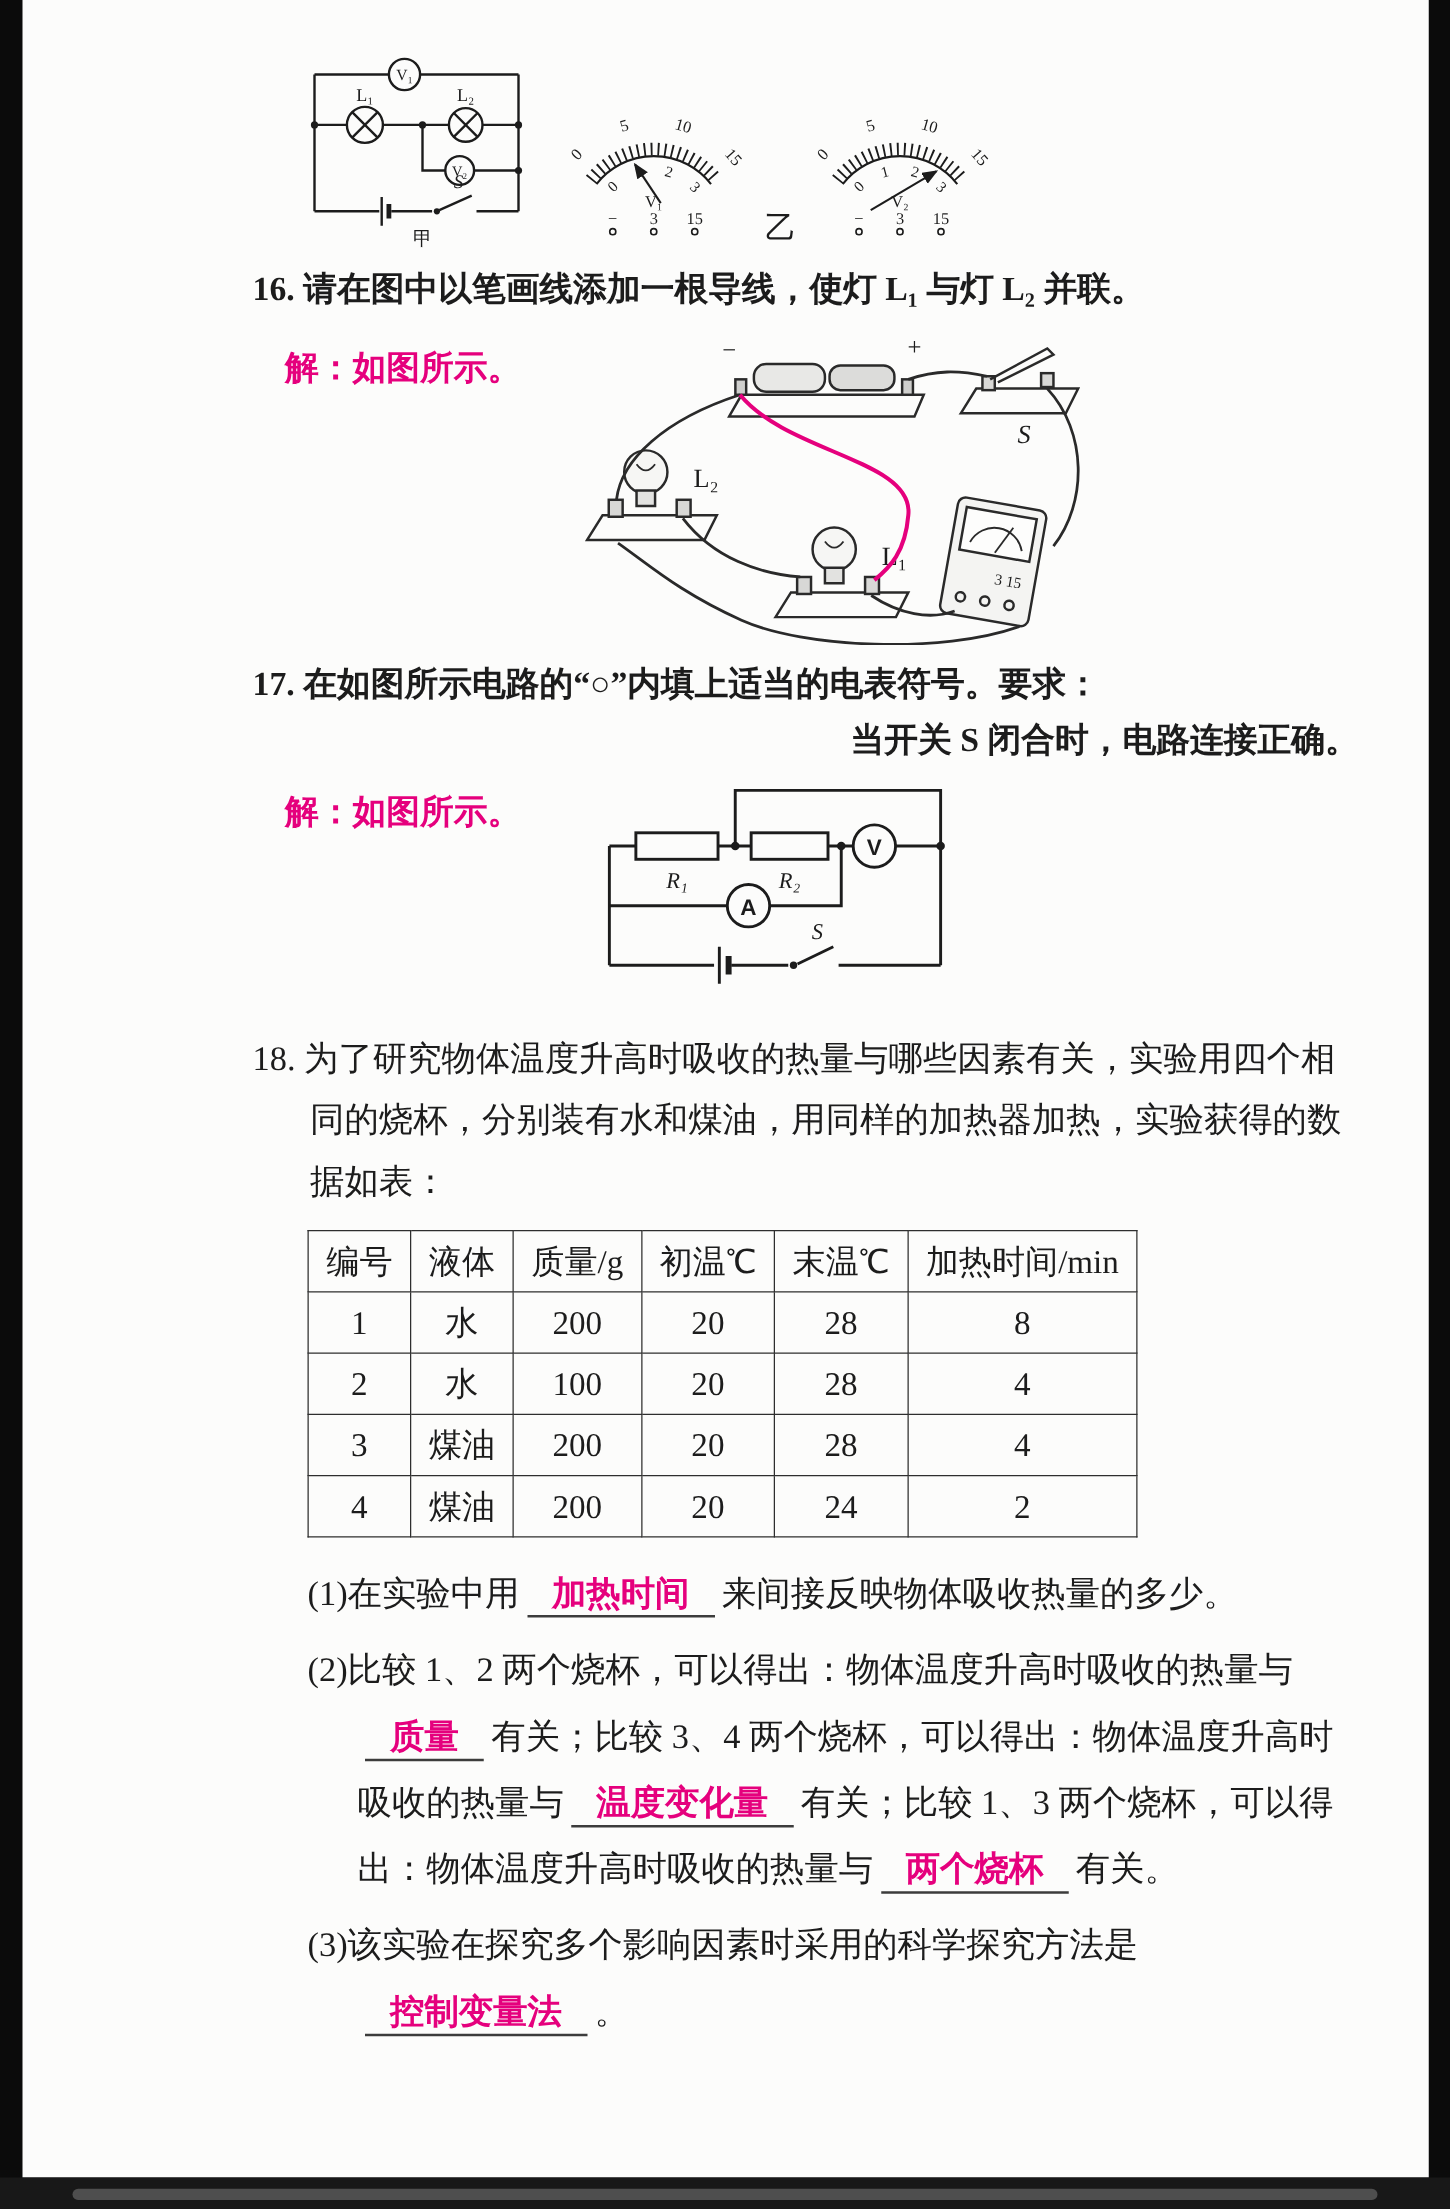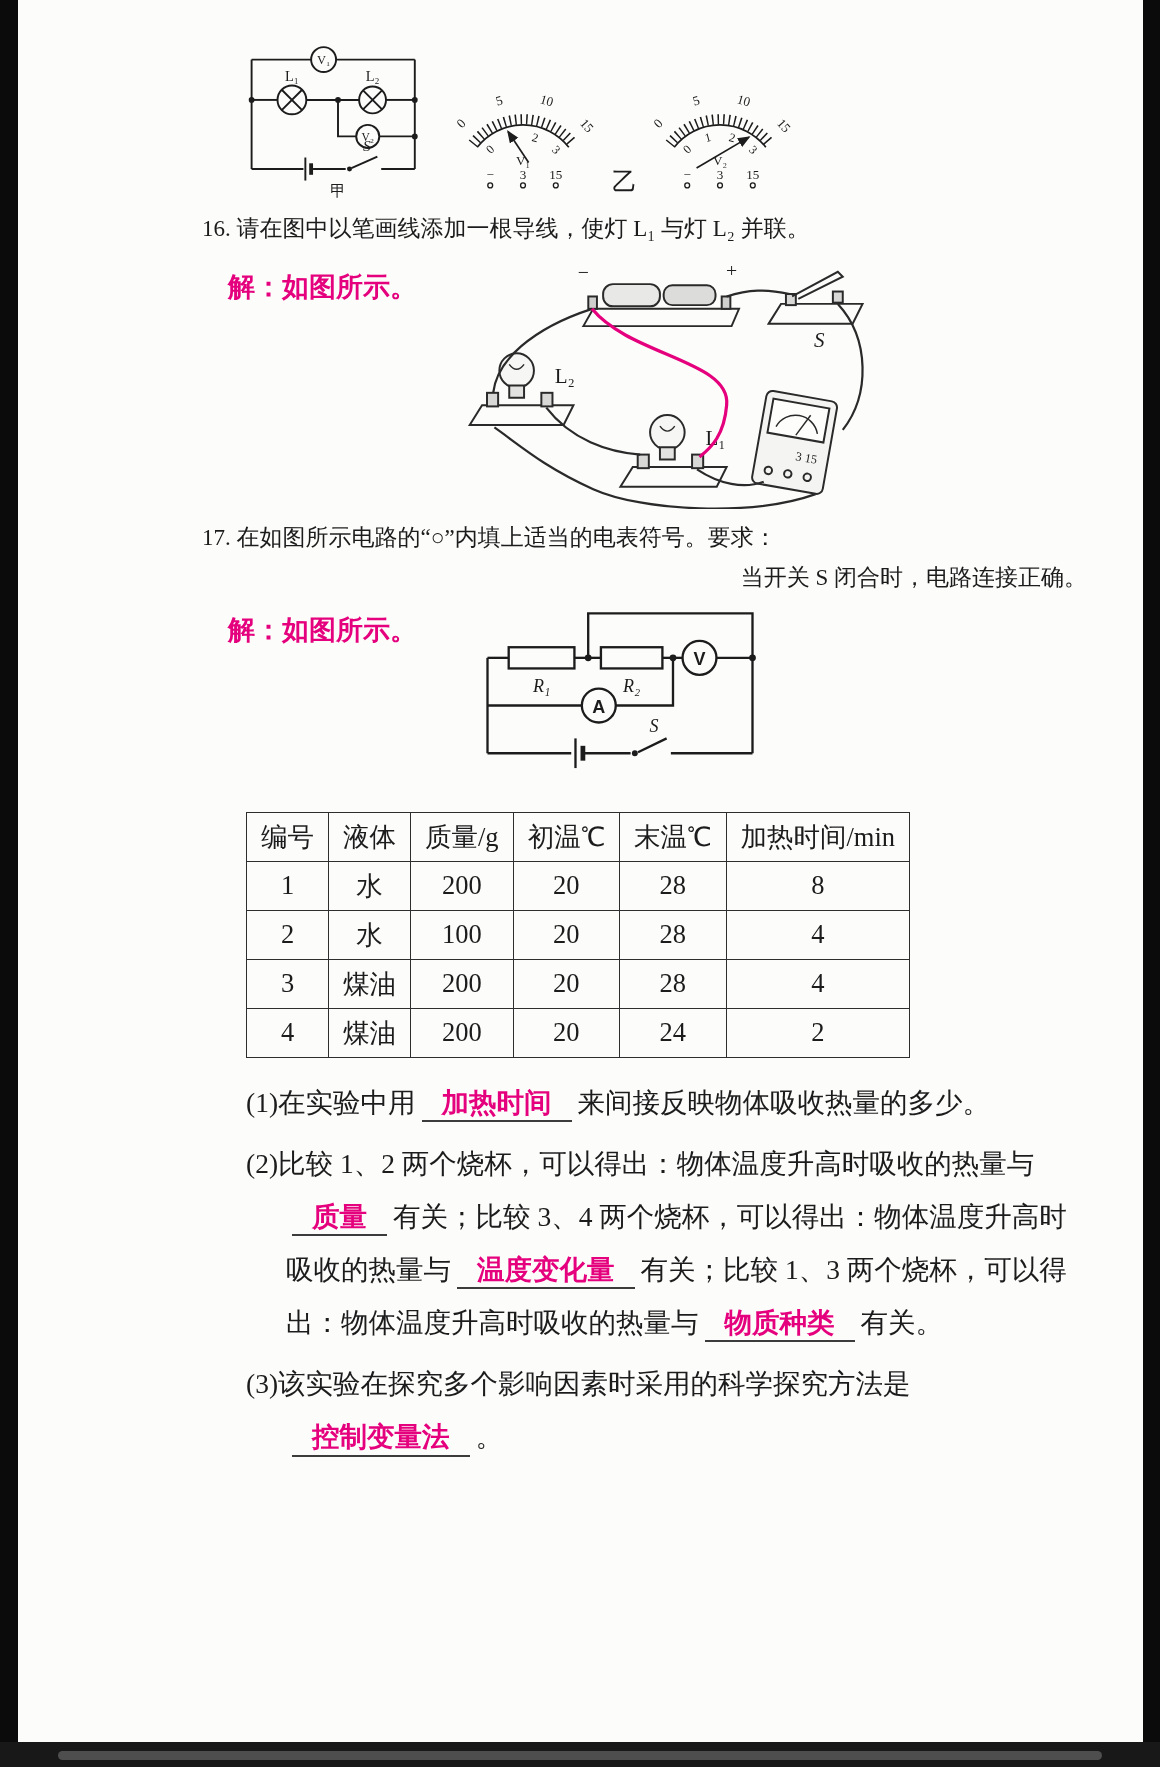--- a/index.html
+++ b/index.html
@@ -7,21 +7,21 @@
   body { margin:0; background:#000; font-family:"Liberation Serif", serif; }
   .viewport { position:relative; width:1160px; height:1767px; background:#0b0b0b; overflow:hidden; margin:0 auto; }
   .page { position:absolute; left:18px; top:0; width:1125px; height:1742px; background:#fcfcfb; color:#1c1c1c; }
   .content { padding: 34px 56px 0 166px; }
 
   
   .fig-top { display:flex; align-items:flex-start; gap:0; margin:10px 0 4px 58px; }
   .yi-wrap { align-self:flex-end; font-size:25px; margin:0 -6px 2px 0; }
 
   h3.sec { font-family:"Liberation Sans", sans-serif; font-weight:bold; font-size:28.5px; margin:26px 0 10px 16px; letter-spacing:.5px; }
-  p.q { font-size:23px; line-height:1.62; margin:10px 0 8px 18px; padding-left:46px; text-indent:-46px; }
+  p.q { font-size:27px; line-height:1.62; margin:10px 0 8px 18px; padding-left:46px; text-indent:-46px;font-weight:bold; }
   p.q2 { margin-bottom:2px; }
 
   .answer-row { display:flex; align-items:flex-start; margin-left:44px; }
   .jie { color:var(--accent); font-family:"Liberation Sans", sans-serif; font-weight:bold; font-size:27px; white-space:nowrap; margin-top:14px; }
   .answer-row.a16 .fig { margin:-8px 0 0 28px; }
   .answer-row.a17 .fig { margin:-4px 0 0 44px; }
 
   
   .q18 { margin-left:18px; }
   .q18 p.intro { font-size:27.5px; line-height:1.78; margin:6px 0 14px 0; padding-left:46px; text-indent:-46px; }
@@ -242,20 +242,21 @@
           <text x="76" y="92" font-size="17" font-style="italic" text-anchor="middle">R₁</text>
           <text x="161" y="92" font-size="17" font-style="italic" text-anchor="middle">R₂</text>
           <text x="225" y="67" font-size="17" font-weight="bold" text-anchor="middle" fill="var(--accent)" class="lab-sans">V</text>
           <text x="130" y="112" font-size="17" font-weight="bold" text-anchor="middle" fill="var(--accent)" class="lab-sans">A</text>
           <text x="182" y="130" font-size="17" font-style="italic" text-anchor="middle">S</text>
         </svg>
       </div>
 
 
       <div class="q18">
+        <p class="intro">18. 为了研究物体温度升高时吸收的热量与哪些因素有关，实验用四个相同的烧杯，分别装有水和煤油，用同样的加热器加热，实验获得的数据如表：</p>
 
         <table class="data">
           <tbody>
               <tr>
             <th>编号</th>
             <th>液体</th>
             <th>质量/g</th>
             <th>初温℃</th>
             <th>末温℃</th>
             <th>加热时间/min</th>
@@ -290,21 +291,21 @@
             <td>200</td>
             <td>20</td>
             <td>24</td>
             <td>2</td>
           </tr>
         </tbody>
           </table>
 
         <p class="subq"><span>(1)在实验中用</span><span class="blank">加热时间</span><span>来间接反映物体吸收热量的多少。</span></p>
 
-        <p class="subq"><span>(2)比较 1、2 两个烧杯，可以得出：物体温度升高时吸收的热量与</span><span class="blank">质量</span><span>有关；比较 3、4 两个烧杯，可以得出：物体温度升高时吸收的热量与</span><span class="blank">温度变化量</span><span>有关；比较 1、3 两个烧杯，可以得出：物体温度升高时吸收的热量与</span><span class="blank">物质种类</span><span>有关。</span></p>
+        <p class="subq"><span>(2)比较 1、2 两个烧杯，可以得出：物体温度升高时吸收的热量与</span><span class="blank">质量</span><span>有关；比较 3、4 两个烧杯，可以得出：物体温度升高时吸收的热量与</span><span class="blank">温度变化量</span><span>有关；比较 1、3 两个烧杯，可以得出：物体温度升高时吸收的热量与</span><span class="blank">两个烧杯</span><span>有关。</span></p>
 
         <p class="subq"><span>(3)该实验在探究多个影响因素时采用的科学探究方法是</span><span class="blank">控制变量法</span><span>。</span></p>
       </div>
 
     </div>
   </div>
 
   <div class="bottom-band">
     <div class="scrubber"></div>
   </div>

